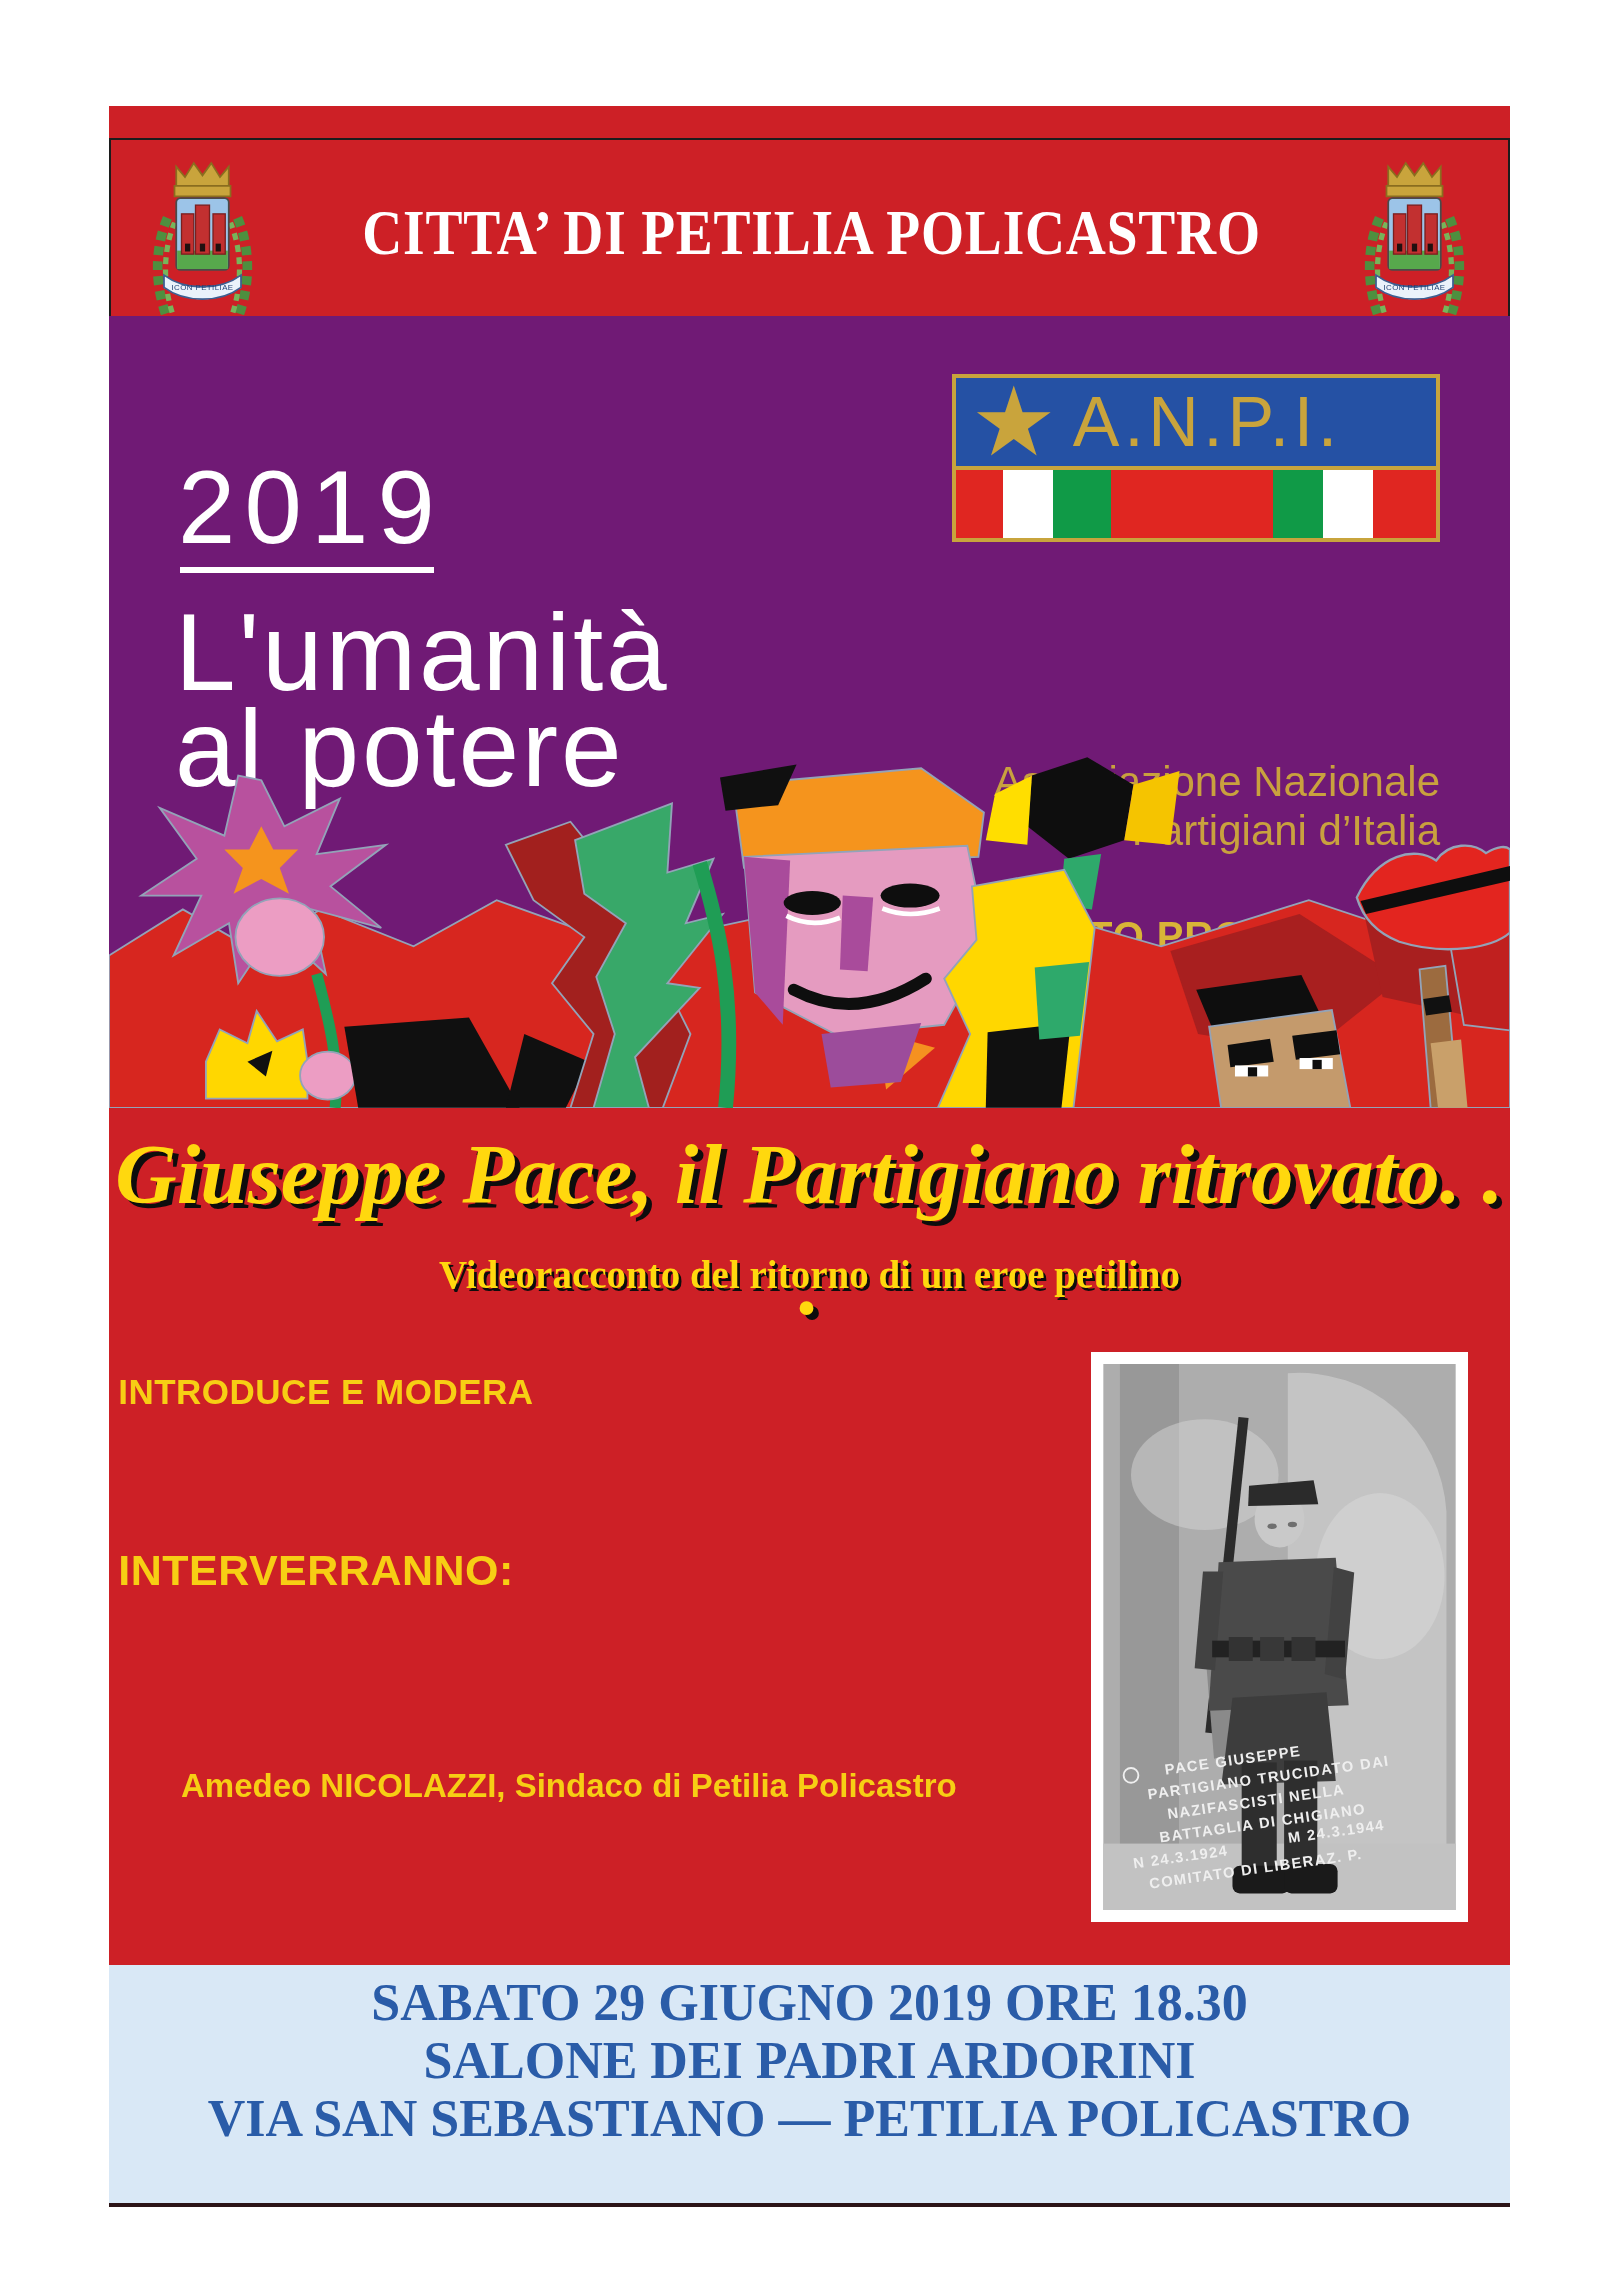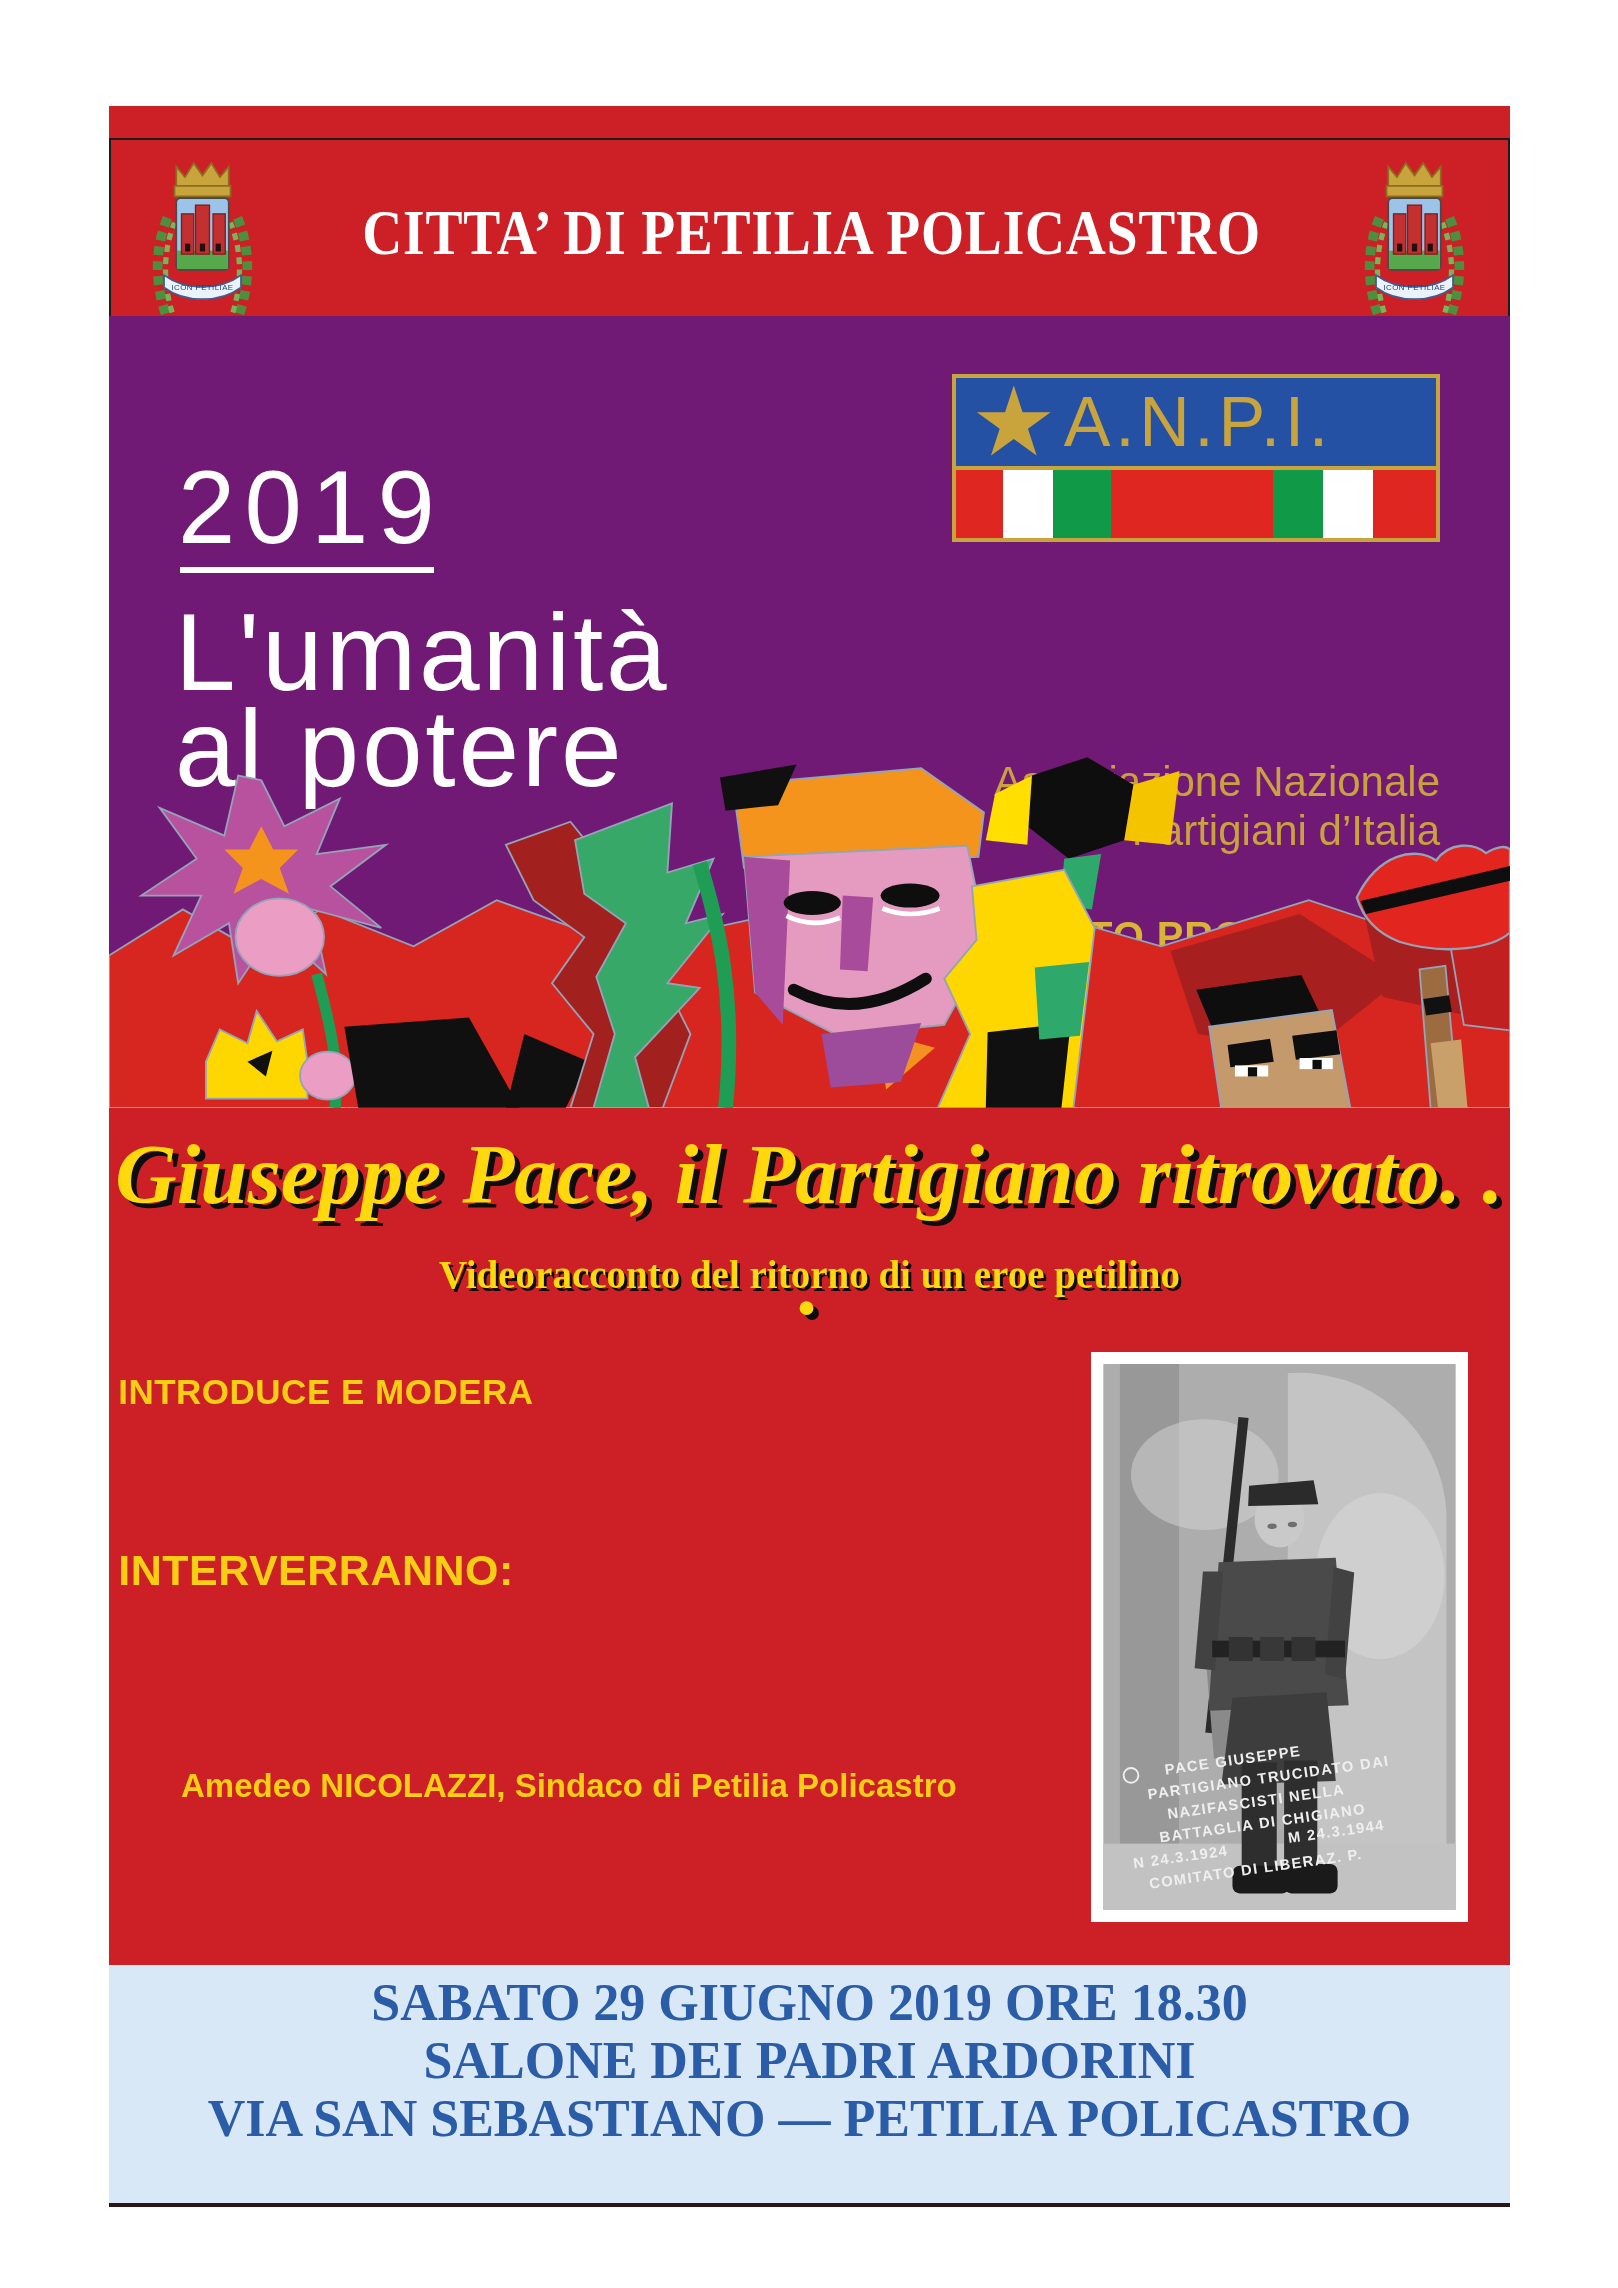--- a/index.html
+++ b/index.html
@@ -22,21 +22,21 @@
   .year{position:absolute;left:69px;top:140px;color:#ffffff;font-size:103px;font-weight:100;letter-spacing:9.2px;line-height:1;}
   .year-underline{position:absolute;left:71px;top:251px;width:254px;height:5.5px;background:#ffffff;}
   .slogan1{position:absolute;left:66px;top:282px;color:#ffffff;font-size:109px;font-weight:100;letter-spacing:2.8px;line-height:1;}
   .slogan2{position:absolute;left:66px;top:378px;color:#ffffff;font-size:109px;font-weight:100;letter-spacing:2.8px;line-height:1;}
 
   
   .anpi-box{position:absolute;left:843px;top:58px;width:488px;height:168px;border:4.6px solid #C8A43C;
     box-sizing:border-box;background:#2551A4;}
   .anpi-top{position:absolute;left:0;top:0;right:0;height:87px;display:flex;align-items:center;}
   .anpi-star{font-size:96px;color:#C9A43C;line-height:87px;margin-left:14.8px;}
-  .anpi-acronym{font-size:70px;color:#C9A43C;letter-spacing:4.6px;margin-left:7px;font-weight:400;}
+  .anpi-acronym{font-size:70px;color:#C9A43C;letter-spacing:4.6px;margin-left:16px;font-weight:400;}
   .anpi-ribbon{position:absolute;left:0;right:0;bottom:0;height:72px;border-top:4.6px solid #C8A43C;box-sizing:border-box;
     background:linear-gradient(to right,
       #E02621 0%,#E02621 9.8%,#ffffff 9.8%,#ffffff 20.3%,#109A47 20.3%,#109A47 32.2%,
       #E02621 32.2%,#E02621 66%,#109A47 66%,#109A47 76.4%,#ffffff 76.4%,#ffffff 86.8%,
       #E02621 86.8%,#E02621 100%);}
   .anpi-name{position:absolute;right:70px;top:441px;text-align:right;color:#C9A13E;
     font-size:42px;line-height:49px;font-weight:400;}
   .anpi-committee{position:absolute;right:70px;top:598px;text-align:right;color:#D9B437;
     font-size:40px;line-height:44px;font-weight:bold;letter-spacing:0.9px;}
 

